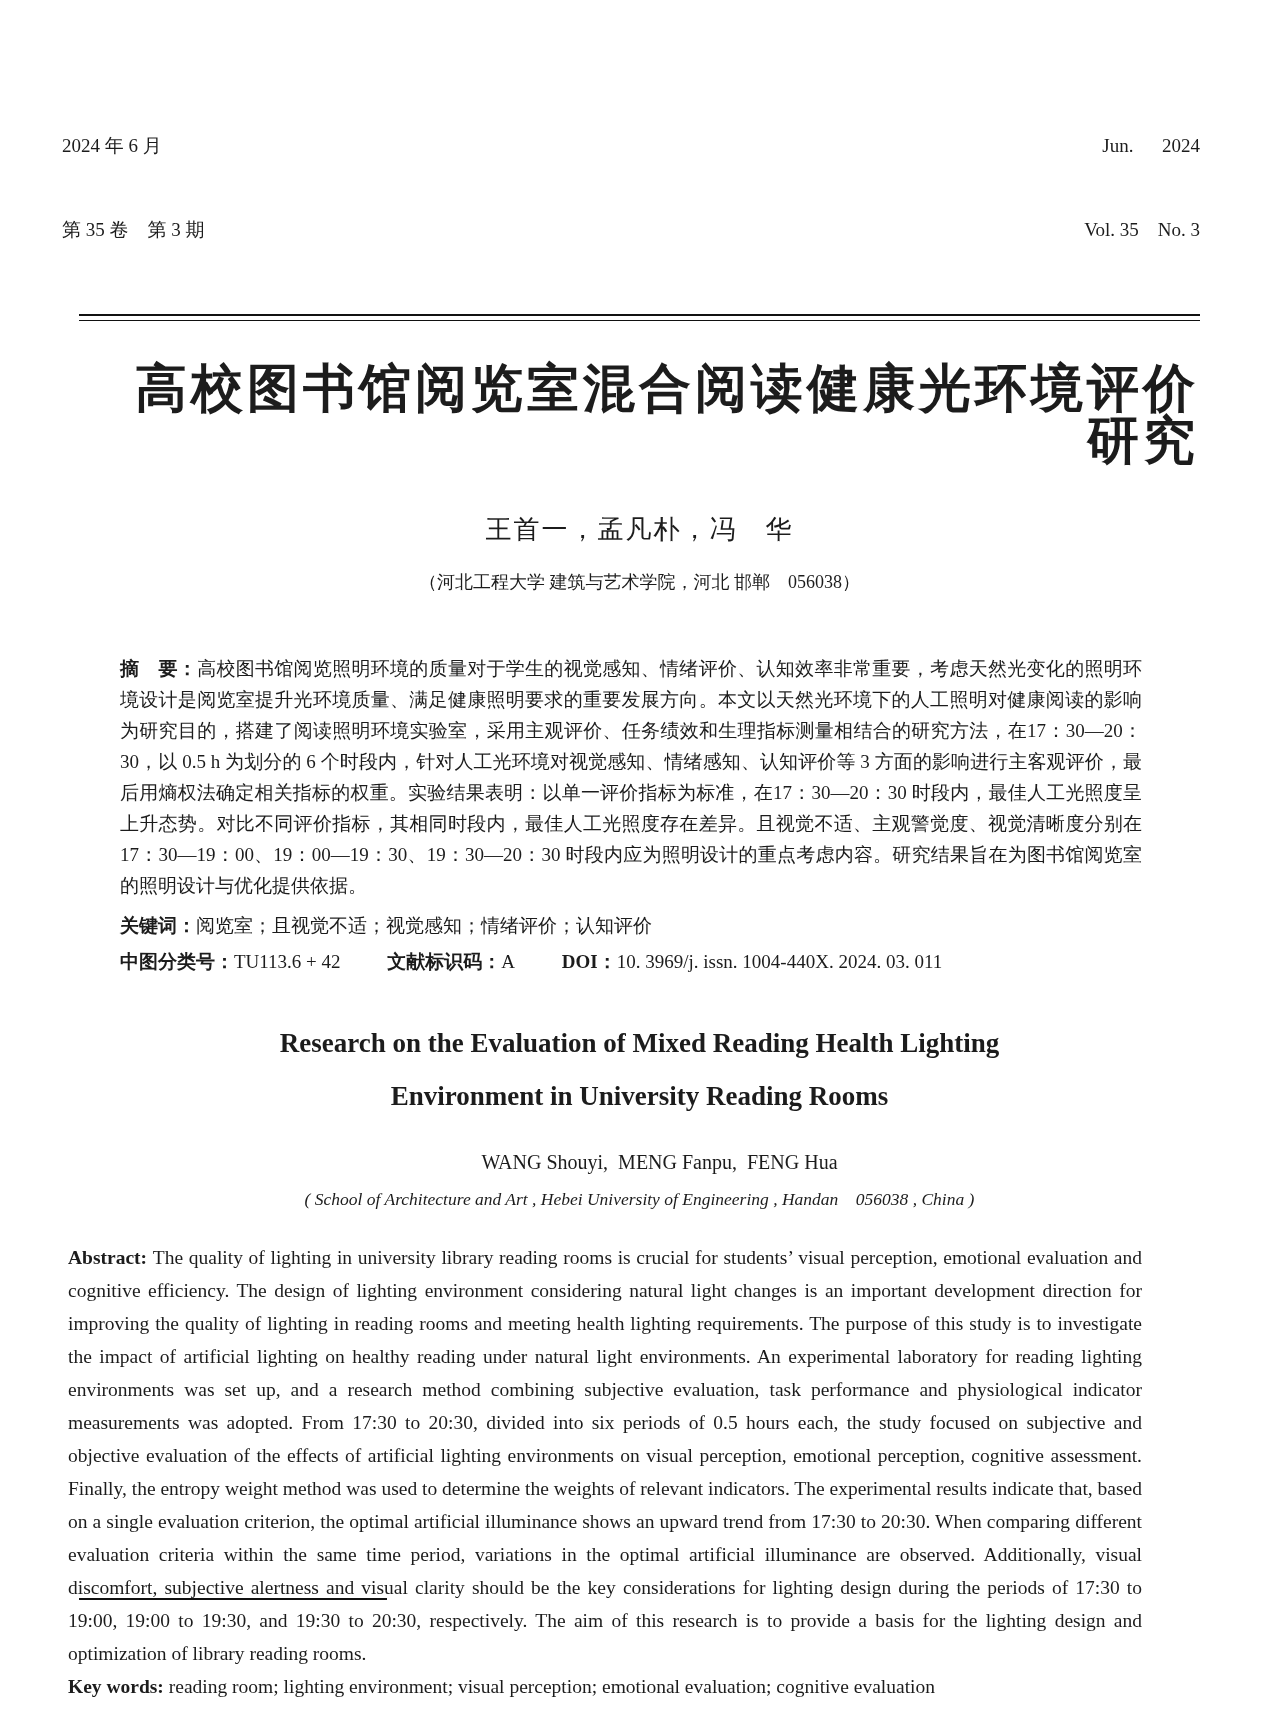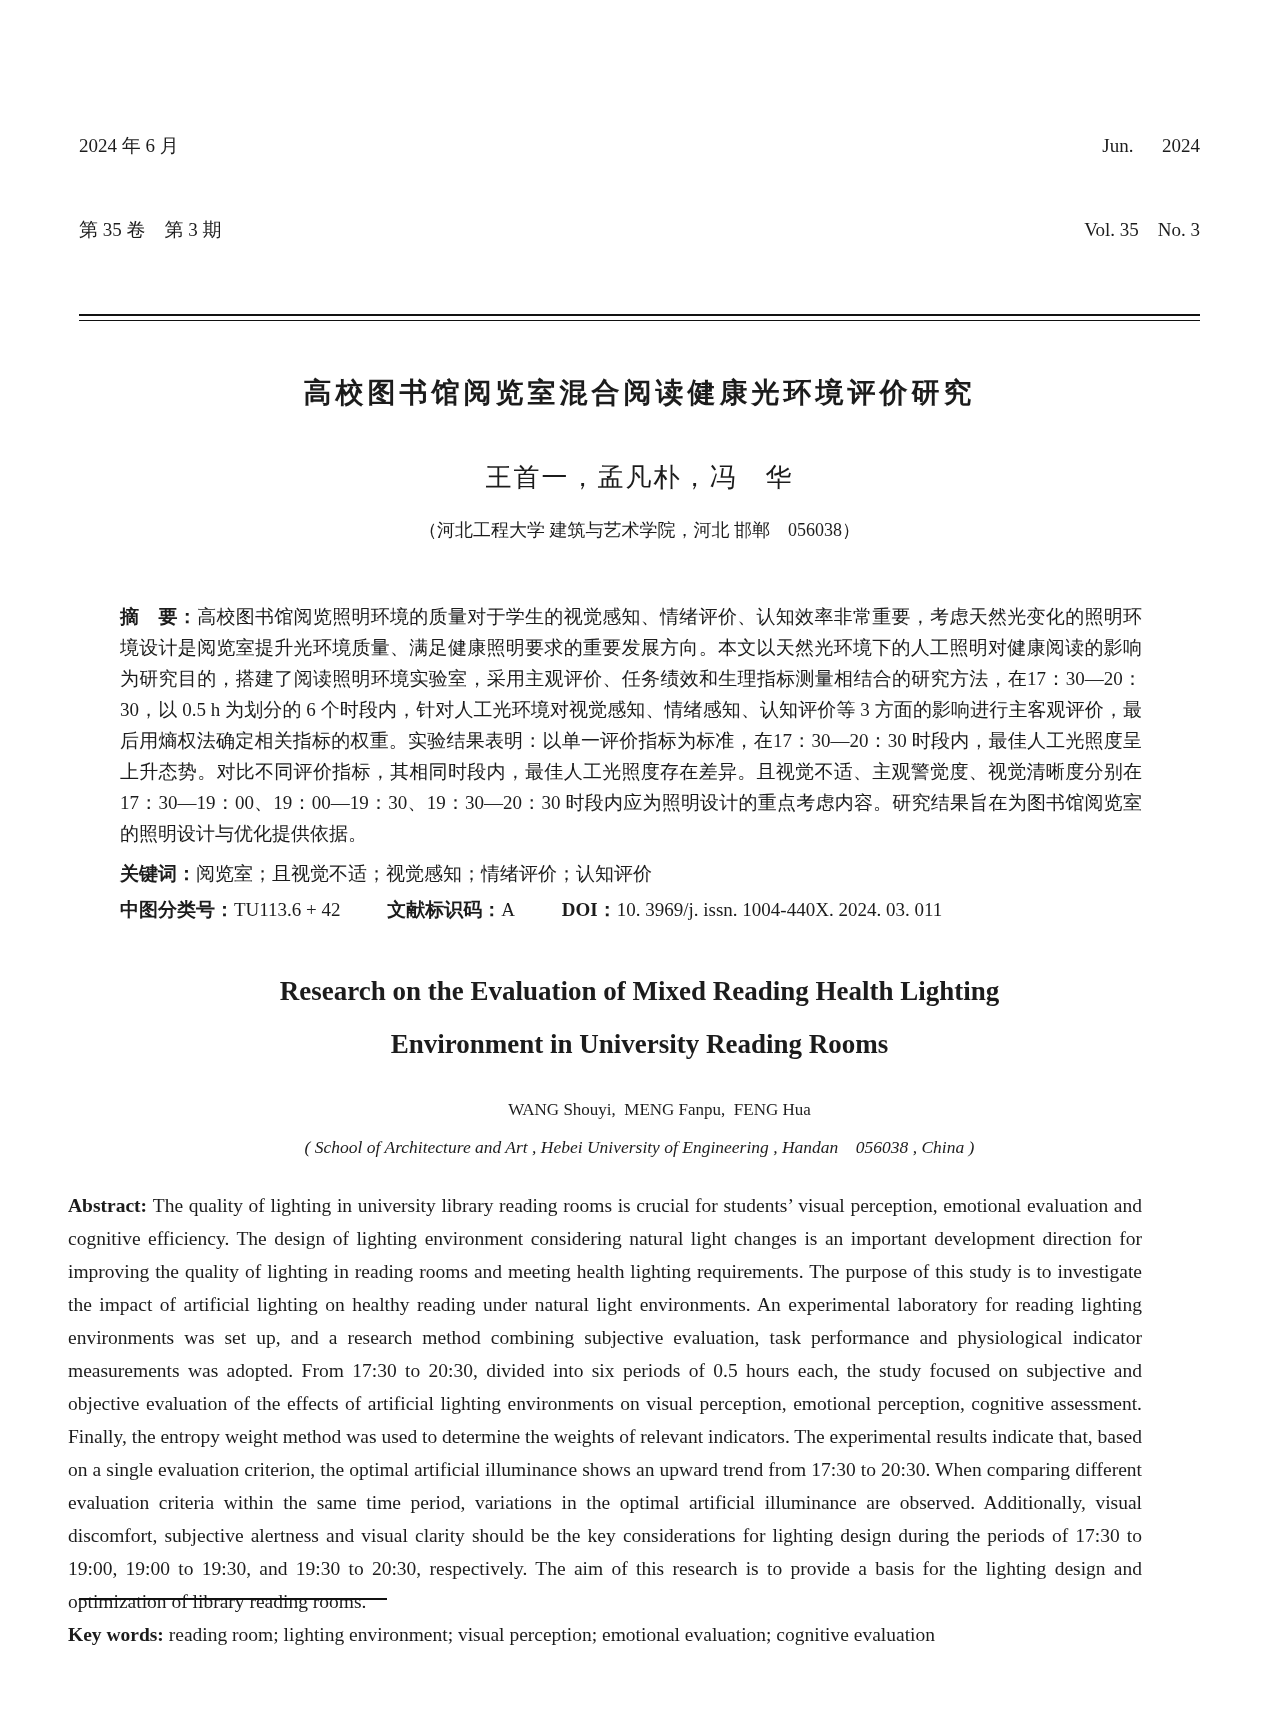--- a/index.html
+++ b/index.html
@@ -8,42 +8,42 @@
     background: #ffffff;
     color: #1c1c1c;
     font-family: "Liberation Serif", "DejaVu Serif", serif;
     overflow: hidden;
   }
   .page { position: relative; width: 1279px; height: 1730px; }
 
   
   .jheader {
     display: flex; justify-content: space-between; align-items: flex-start;
-    padding: 76px 79px 0 79px;
+    padding: 76px 79px 0 62px;
     font-size: 19px; line-height: 28px;
   }
   .jheader .col { white-space: pre; }
   .jheader .col.center { text-align: center; }
   .jheader .col.right { text-align: right; }
   .pinyin { letter-spacing: 1px; }
 
   .header-rule {
     margin: 14px 79px 0 79px;
     border-top: 2.5px solid #111;
     border-bottom: 1.3px solid #111;
     height: 4px;
   }
 
   
   .title-zh {
     margin: 46px 80px 0 80px;
-    text-align: center;
-    font-family: Liberation Sans, sans-serif;
+    text-align: right;
+    font-family: Liberation Mono, monospace;
     font-weight: bold;
-    font-size: 28px; line-height: 52px;
+    font-size: 52px; line-height: 52px;
     letter-spacing: 4px;
   }
   .authors-zh {
     margin-top: 42px; text-align: center;
     font-size: 26px; line-height: 34px; letter-spacing: 2px;
   }
   .affil-zh {
     margin-top: 22px; text-align: center;
     font-size: 18px; line-height: 26px;
   }
@@ -58,21 +58,21 @@
 
   
   .title-en {
     margin: 40px 90px 0 90px;
     text-align: center;
     font-weight: bold;
     font-size: 27px; line-height: 53px;
   }
   .authors-en {
     margin-top: 24px; text-align: center;
-    font-size: 17px; line-height: 30px; white-space: pre; padding-left: 40px;
+    font-size: 20px; line-height: 30px; white-space: pre; padding-left: 40px;
   }
   .affil-en {
     margin-top: 10px; text-align: center;
     font-style: italic;
     font-size: 17.5px; line-height: 24px;
   }
   .enblock { margin: 30px 137px 0 68px; }
   .enblock p { margin: 0; font-size: 19.5px; line-height: 33px; text-align: justify; }
   .enblock b { font-weight: bold; font-style: normal; }
 

